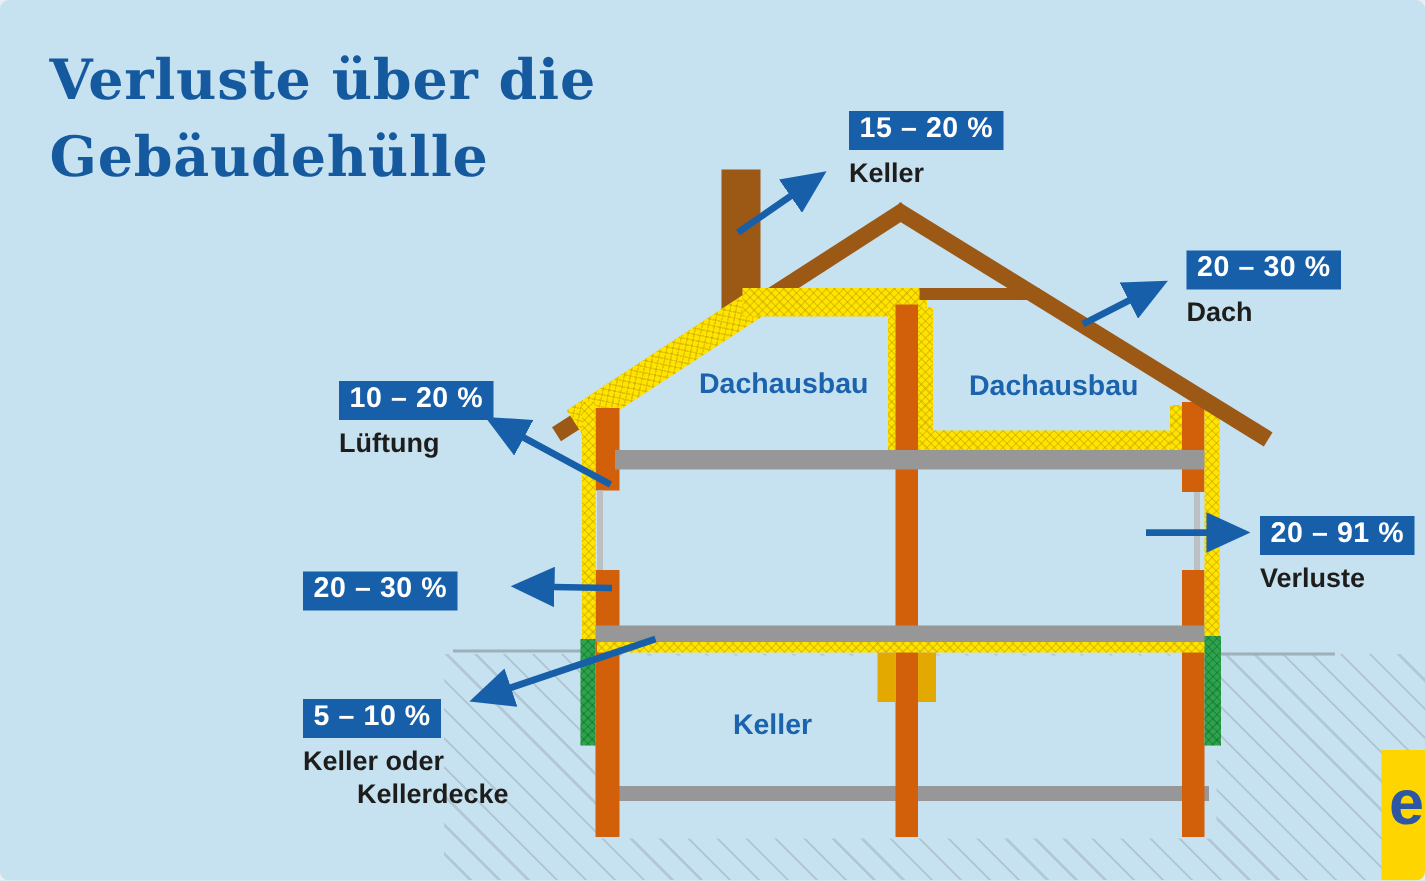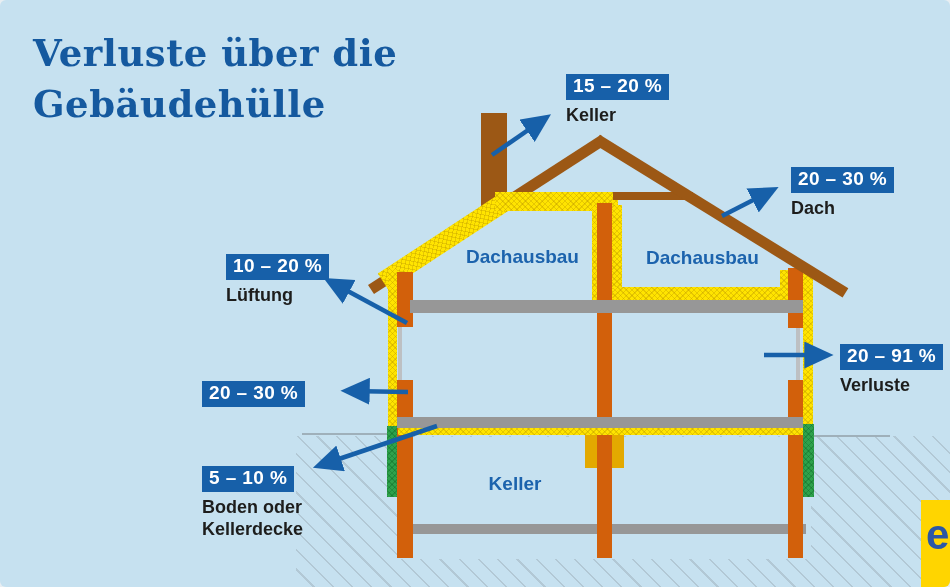--- a/index.html
+++ b/index.html
@@ -153,22 +153,22 @@
     <div class="range-box">10 – 20 %</div>
     <div class="callout-label">Lüftung</div>
   </div>
 
   <div class="callout" style="left:202px;top:381px;">
     <div class="range-box">20 – 30 %</div>
   </div>
 
   <div class="callout" style="left:202px;top:466px;">
     <div class="range-box">5 – 10 %</div>
-    <div class="callout-label">Boden oder</div>
-    <div class="callout-label" style="margin-top:0;">Kellerdecke</div>
+    <div class="callout-label">Keller oder</div>
+    <div class="callout-label" style="margin-top:0;margin-left:36px;">Kellerdecke</div>
   </div>
 
   <div class="callout" style="left:840px;top:344px;">
     <div class="range-box">20 – 91 %</div>
     <div class="callout-label">Verluste</div>
   </div>
 
   <div class="room" style="left:430px;top:243px;width:185px;">
     <div>Dachausbau</div>
   </div>

